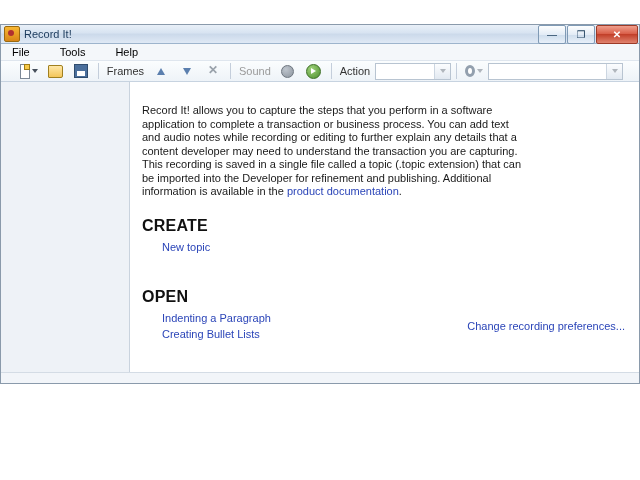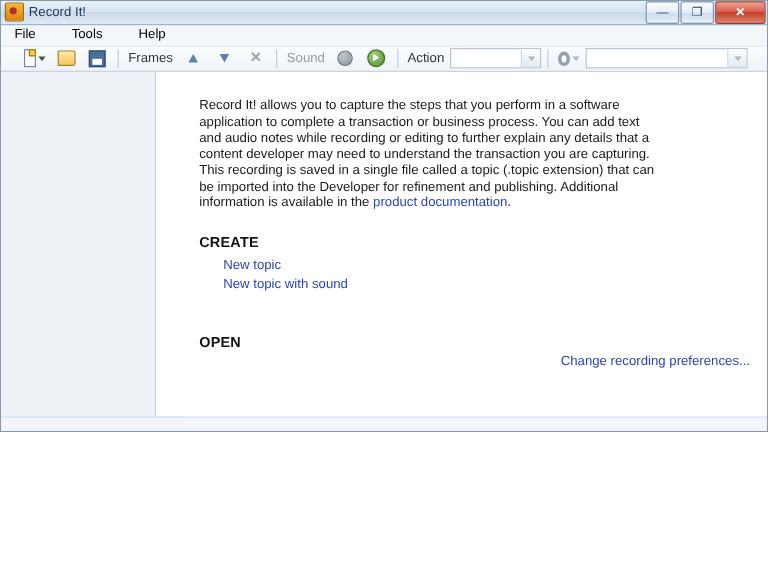--- a/index.html
+++ b/index.html
@@ -16,20 +16,21 @@
   }
   .app-window {
     position: relative;
     width: 640px;
     height: 360px;
     box-sizing: border-box;
     border: 1px solid #8a9aab;
     background: #f2f5f9;
     display: flex;
     flex-direction: column;
+    margin-top: 24px;
   }
   
   .titlebar {
     height: 20px;
     background: linear-gradient(to bottom, #e9f0f8 0%, #d7e3f1 45%, #cbd9ea 50%, #dfe9f5 100%);
     border-bottom: 1px solid #9db4cc;
     display: flex;
     align-items: center;
     padding: 0 0 0 3px;
     position: relative;
@@ -253,21 +254,20 @@
     justify-content: center;
   }
   .combo-action { width: 90px; }
   .combo-wide { width: 160px; }
   
   .body-area {
     flex: 1 1 auto;
     display: flex;
     background: #ffffff;
     overflow: hidden;
-    gap: 24px;
   }
   .left-pane {
     width: 128px;
     flex: 0 0 128px;
     background: #eef2f7;
     border-right: 1px solid #c9d3de;
   }
   .content-pane {
     flex: 1 1 auto;
     background: #ffffff;
@@ -280,21 +280,21 @@
     color: #1a1a1a;
     line-height: 13.5px;
     max-width: 380px;
     margin: 0 0 18px 0;
   }
   .link {
     color: #2b45b8;
     text-decoration: none;
   }
   .section-head {
-    font-size: 12px;
+    font-size: 16px;
     font-weight: bold;
     color: #111111;
     margin: 0 0 6px 0;
     letter-spacing: 0.2px;
   }
   .section-head.open-head { margin-top: 34px; }
   .link-list {
     margin: 0 0 0 20px;
     padding: 0;
     list-style: none;
@@ -394,24 +394,27 @@
 
   <div class="body-area">
     <div class="left-pane"></div>
 
     <div class="content-pane">
       <p class="intro"><span>Record It! allows you to capture the steps that you perform in a software application to complete a transaction or business process. You can add text and audio notes while recording or editing to further explain any details that a content developer may need to understand the transaction you are capturing. This recording is saved in a single file called a topic (.topic extension) that can be imported into the Developer for refinement and publishing. Additional information is available in the </span><a class="link" href="#">product documentation</a><span>.</span></p>
 
       <div class="section-head">CREATE</div>
       <ul class="link-list">
         <li><a class="link" href="#">New topic</a></li>
-        <li><a class="link" href="#">New topic with sound</a></li>
       </ul>
 
       <div class="section-head open-head">OPEN</div>
+      <ul class="link-list">
+        <li><a class="link" href="#">Indenting a Paragraph</a></li>
+        <li><a class="link" href="#">Creating Bullet Lists</a></li>
+      </ul>
 
       <div class="other-link">
         <a class="link" href="#">Other...</a>
       </div>
 
       <div class="prefs-link">
         <a class="link" href="#">Change recording preferences...</a>
       </div>
     </div>
   </div>

